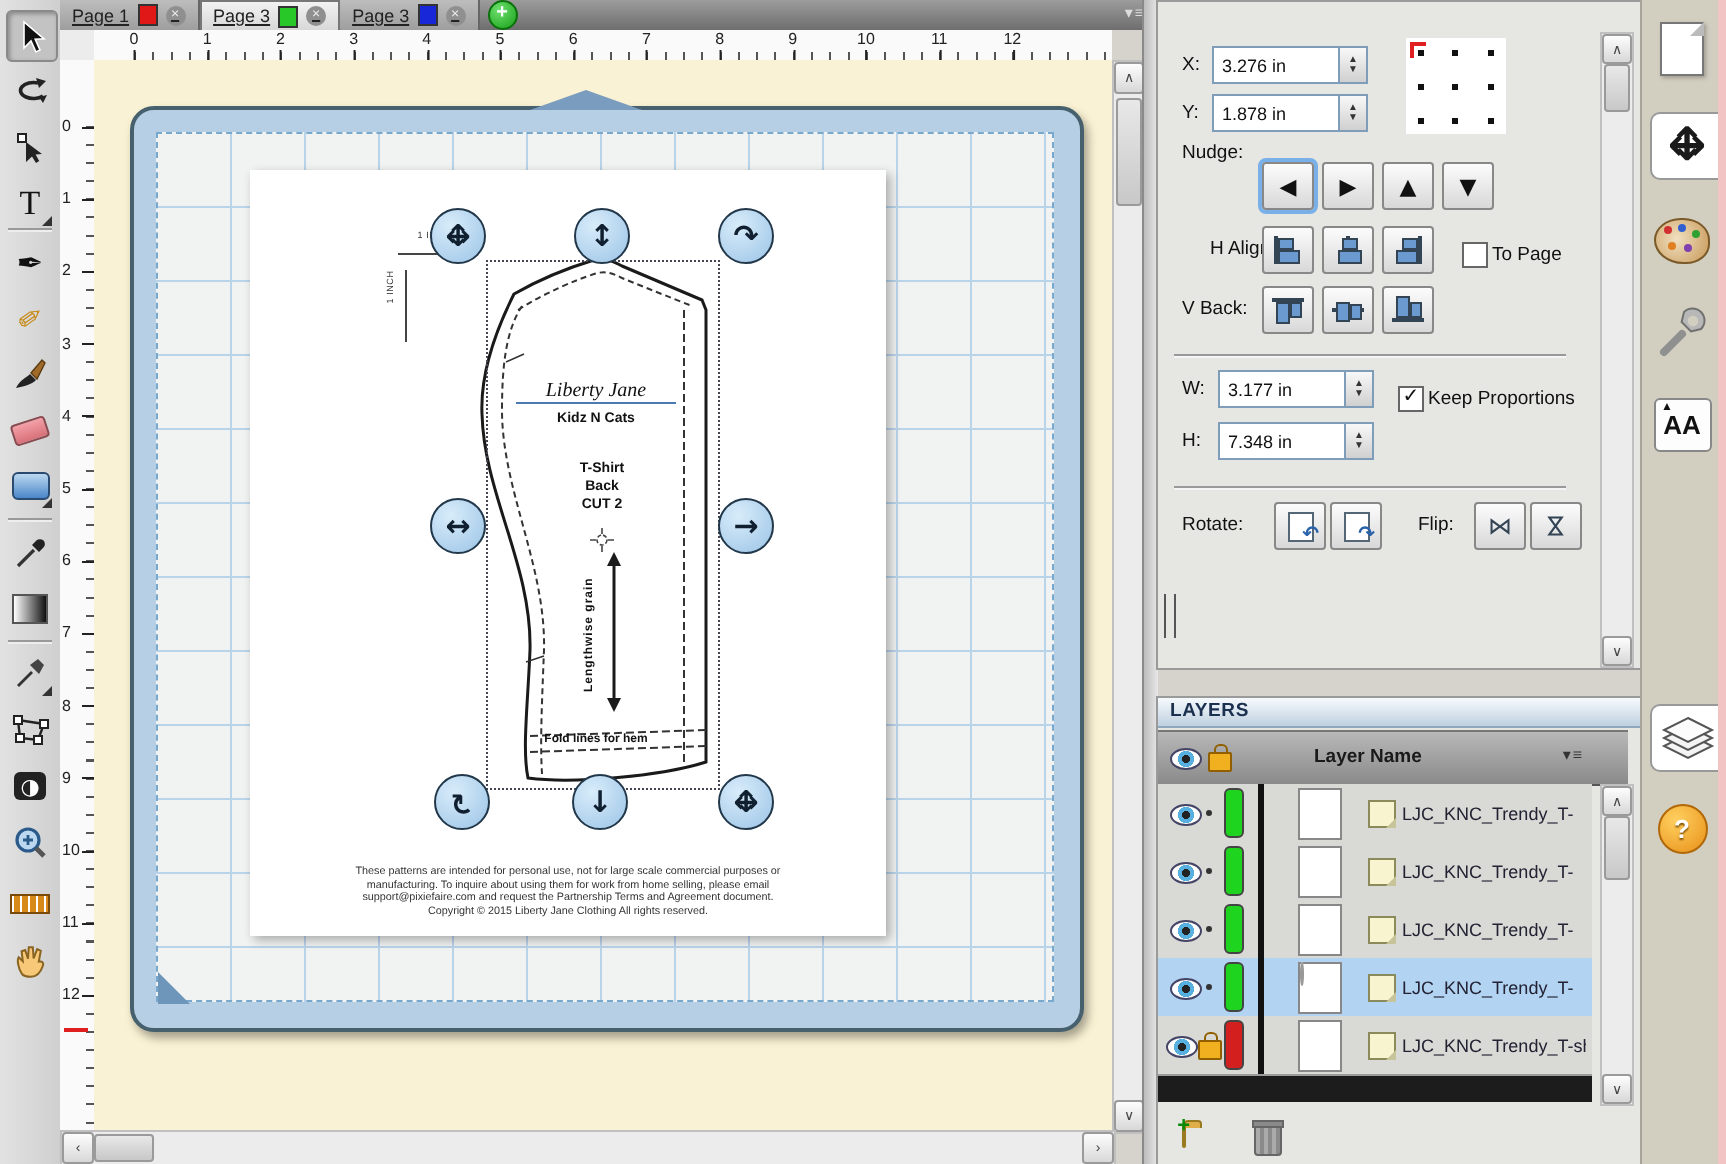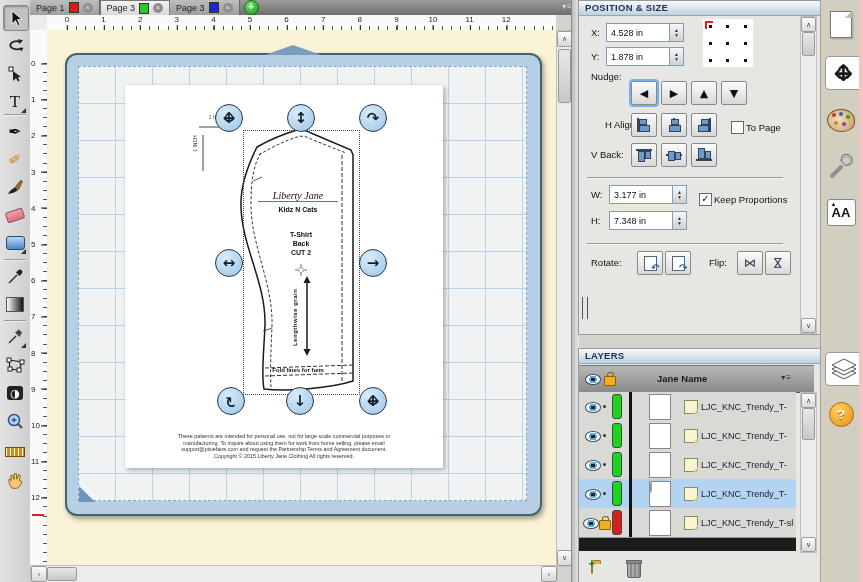--- a/index.html
+++ b/index.html
@@ -12,21 +12,21 @@
   .tool.sel{background:#c3c3c3;border:1px solid #8a8a8a;border-radius:3px;box-shadow:inset 1px 1px 2px rgba(0,0,0,.3);}
   .tdiv{position:absolute;left:4px;width:22px;height:0;border-top:1px solid #999;border-bottom:1px solid #eee;}
   .eraser{width:16px;height:9px;background:linear-gradient(#f4a0a8,#d87078);border:1px solid #8a4a50;border-radius:2px;transform:rotate(-18deg);}
   .shapebox{width:17px;height:12px;background:linear-gradient(#bcd8f0,#4a86c8);border:1px solid #2a4a70;border-radius:3px;}
   .gradbox{width:16px;height:13px;background:linear-gradient(to right,#fff,#111);border:1px solid #555;}
   .rulerico{width:18px;height:8px;background:repeating-linear-gradient(to right,#fff 0 1px,#d88a18 1px 4px);border:1px solid #7a4a08;}
   .contrastico{width:16px;height:14px;background:#222;border-radius:3px;display:flex;align-items:center;justify-content:center;color:#fff;font-size:11px;}
   .corner-tri{position:absolute;right:1px;bottom:1px;width:0;height:0;border-left:5px solid transparent;border-bottom:5px solid #333;}
   
   #tabbar{left:30px;top:0;width:548px;height:15px;background:linear-gradient(#9c9c9c,#6e6e6e);display:flex;align-items:stretch;}
-  .tab{display:flex;align-items:center;gap:4px;padding:0 6px;background:linear-gradient(#bdbdbd,#9e9e9e);border-right:1px solid #666;font-size:9px;color:#222;}
+  .tab{display:flex;align-items:center;gap:4px;padding:0 6px;background:linear-gradient(#bdbdbd,#9e9e9e);border-right:1px solid #666;font-size:9px;color:#222;text-decoration:underline;}
   .tab.active{background:linear-gradient(#f2f2f2,#d8d8d8);border:1px solid #777;border-bottom:none;}
   .swatch{width:8px;height:9px;border:1px solid #333;}
   .closec{width:10px;height:10px;border-radius:50%;background:#8f8f8f;color:#eee;font-size:7px;line-height:10px;text-align:center;}
   .addtab{width:13px;height:13px;border-radius:50%;background:radial-gradient(circle at 35% 30%,#6ee06e,#18a018);color:#fff;font-size:10px;font-weight:bold;line-height:12px;text-align:center;align-self:center;margin-left:4px;border:1px solid #0a700a;}
   #tabmenu{position:absolute;right:5px;top:2px;color:#ddd;font-size:8px;letter-spacing:1px;}
   
   #ruler-h{left:47px;top:15px;width:509px;height:15px;background-color:#fafafa;border-bottom:1px solid #888;
     background-image:repeating-linear-gradient(to right,#555 0 1px,transparent 1px 9.15px);
     background-size:100% 4px;background-position:20px bottom;background-repeat:no-repeat;}
   #ruler-v{left:30px;top:30px;width:17px;height:535px;background-color:#fafafa;border-right:1px solid #888;
@@ -318,25 +318,24 @@
   </div>
   <div class="abs sb" style="left:30px;top:565px;width:526px;height:16px">
     <div class="sbtn" style="left:0;top:0;width:14px;height:14px">‹</div>
     <div class="sthumb" style="left:16px;top:1px;width:28px;height:12px"></div>
     <div class="sbtn" style="right:0;top:0;width:14px;height:14px">›</div>
   </div>
 
   <div id="rdivider" class="abs"></div>
 
   <div class="abs panel" style="left:578px;top:0;width:242px;height:333px">
-    <div class="ptitle">POSITION &amp; SIZE</div>
 
     <span class="flabel" style="left:12px;top:26px">X:</span>
     <div class="field" style="left:27px;top:22px;width:76px">
-      <span class="val">4.528 in</span>
+      <span class="val">3.276 in</span>
       <span class="spin">▲<br>▼</span>
     </div>
     <span class="flabel" style="left:12px;top:50px">Y:</span>
     <div class="field" style="left:27px;top:46px;width:76px">
       <span class="val">1.878 in</span>
       <span class="spin">▲<br>▼</span>
     </div>
 
     <div class="abs" style="left:124px;top:18px;width:50px;height:48px;background:#fff">
       <span style="position:absolute;left:2px;top:2px;width:8px;height:2px;background:#e02020"></span>
@@ -458,21 +457,21 @@
       <div class="sthumb" style="left:1px;top:15px;width:11px;height:22px"></div>
       <div class="sbtn" style="left:0;bottom:0;width:13px;height:13px">∨</div>
     </div>
   </div>
 
   <div class="abs panel" style="left:578px;top:348px;width:242px;height:240px">
     <div class="ptitle">LAYERS</div>
     <div id="layers-hdr">
       <span class="eye" style="left:6px;top:8px"></span>
       <span class="lock" style="left:25px;top:10px"></span>
-      <span class="flabel" style="left:78px;top:7px;color:#1a1a1a;font-weight:bold">Jane Name</span>
+      <span class="flabel" style="left:78px;top:7px;color:#1a1a1a;font-weight:bold">Layer Name</span>
       <span style="position:absolute;right:22px;top:7px;color:#333;font-size:8px;letter-spacing:1px">▾≡</span>
     </div>
 
     <div class="lrow" style="top:43px">
       <span class="eye" style="left:6px;top:10px"></span>
       <span class="dot" style="left:24px;top:13px"></span>
       <span class="cbar" style="left:33px;top:2px;background:#1fd41f"></span>
       <span class="vdiv" style="left:50px;top:0"></span>
       <span class="thumb" style="left:70px;top:2px"><span class="blob"></span></span>
       <span class="page-ico" style="left:105px;top:8px"></span>

